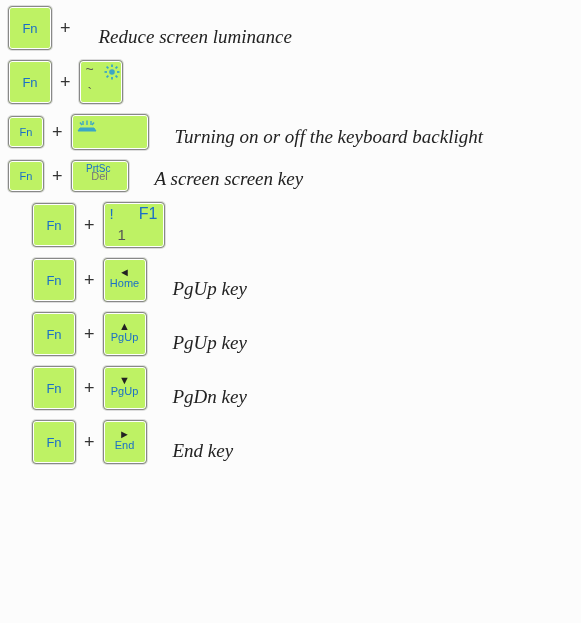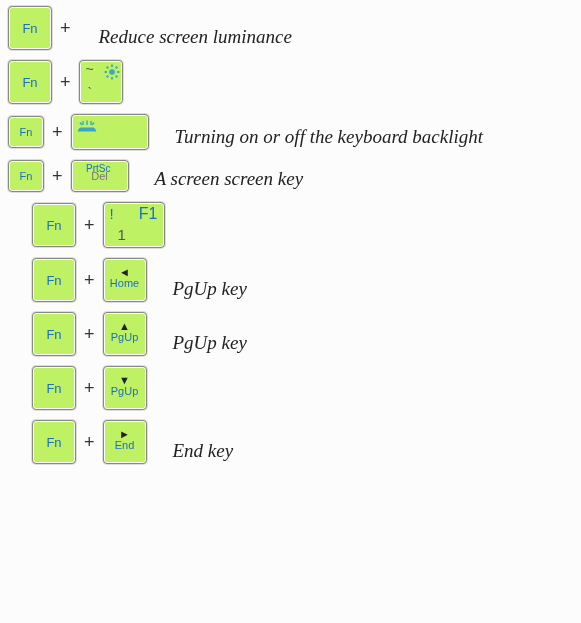--- a/index.html
+++ b/index.html
@@ -200,20 +200,21 @@
 <div class="row">
   <span class="spacer-left"></span>
   <div class="key key-sm">
     <span class="main-label">Fn</span>
   </div>
   <span class="plus">+</span>
   <div class="key key-md" style="position:relative;">
     <span class="tri">▼</span>
     <span class="sub-label">PgUp</span>
   </div>
+  <span class="desc">PgDn key</span>
 </div>
 
 <div class="row">
   <span class="spacer-left"></span>
   <div class="key key-sm">
     <span class="main-label">Fn</span>
   </div>
   <span class="plus">+</span>
   <div class="key key-md" style="position:relative;">
     <span class="tri">►</span>

